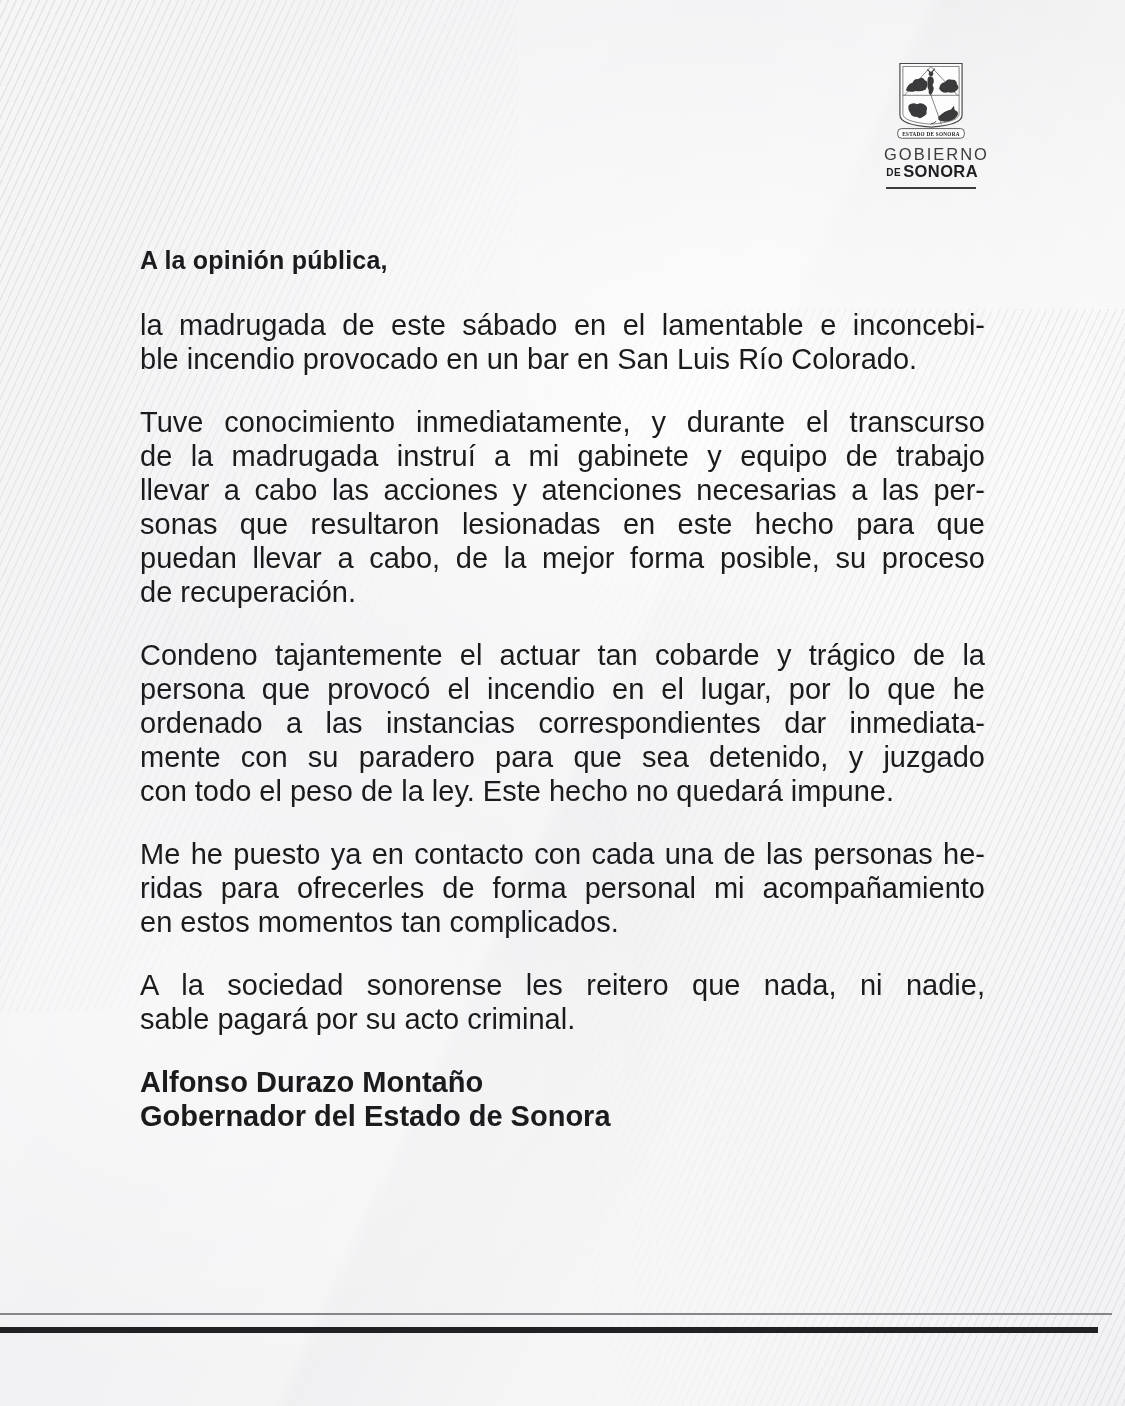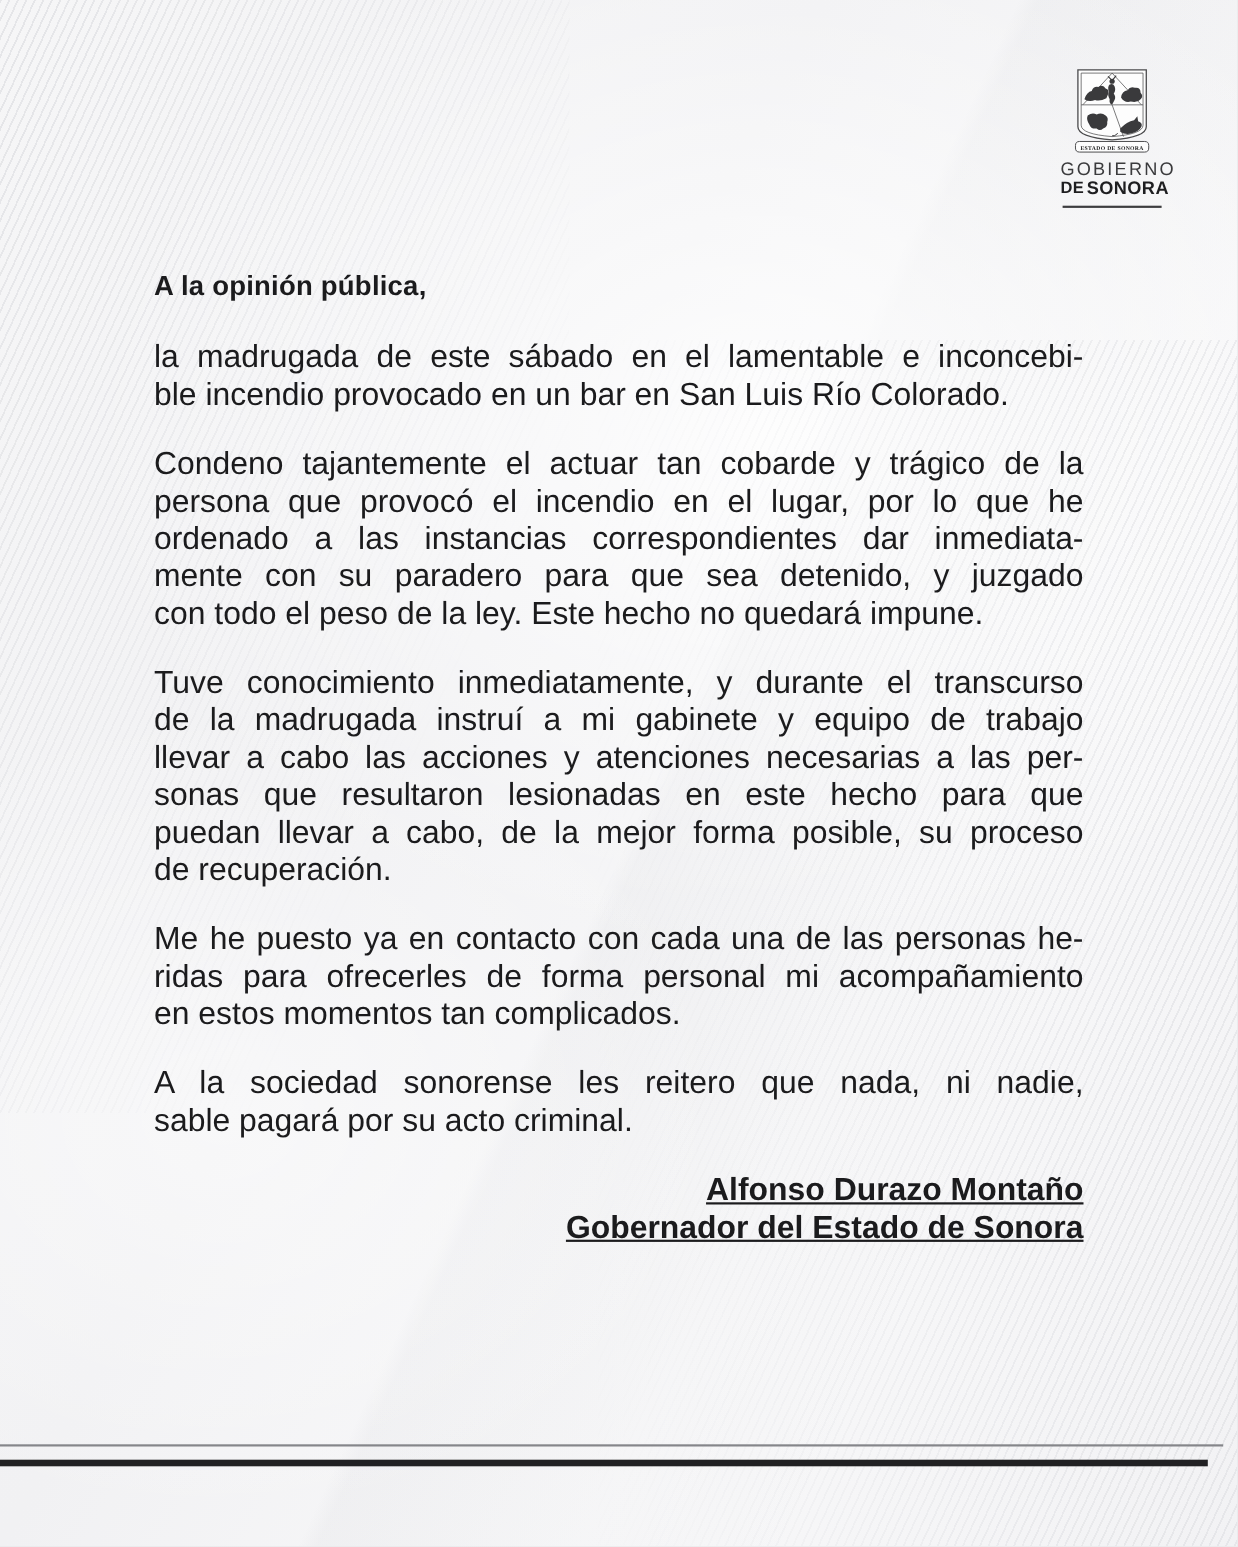--- a/index.html
+++ b/index.html
@@ -30,42 +30,42 @@
   }
   .stripes-br {
     position: absolute; right: 0; bottom: 0; width: 62%; height: 78%; pointer-events: none;
     background: repeating-linear-gradient(115deg, rgba(110,115,130,0.09) 0 1.6px, rgba(0,0,0,0) 1.6px 7px);
     -webkit-mask-image: linear-gradient(to left, #000 10%, transparent 85%);
             mask-image: linear-gradient(to left, #000 10%, transparent 85%);
   }
 
   
   .logo-block {
-    position: absolute; left: 964px; top: 62px; width: 94px;
+    position: absolute; left: 884px; top: 62px; width: 94px;
     text-align: right; line-height: 1.05;
   }
   .logo-block svg { display: block; margin: 0 auto; }
   .gob-line1 {
     margin-top: 7px; font-size: 16.5px; letter-spacing: 2px;
     color: #3b3b3d; font-weight: 400; white-space: nowrap;
   }
   .gob-line2 {
     font-size: 16.5px; font-weight: bold; letter-spacing: 0.4px;
     color: #1e1e20; white-space: nowrap;
   }
-  .gob-line2 .de { font-size: 15px; letter-spacing: 0.5px; vertical-align: 1.5px; margin-right: 2px; font-weight: 600; }
+  .gob-line2 .de { font-size: 10px; letter-spacing: 0.5px; vertical-align: 1.5px; margin-right: 2px; font-weight: 600; }
   .gob-rule { width: 90px; height: 2px; background: #3d3d3f; margin: 6px auto 0; }
 
   
   .letter { position: absolute; left: 140px; top: 243px; width: 845px; font-size: 29px; line-height: 34px; }
   .salutation { margin: 0 0 31px 0; font-size: 25px; font-weight: bold; line-height: 34px; letter-spacing: 0.2px; }
   .para { margin: 0 0 29px 0; }
   .para .line { text-align: justify; text-align-last: justify; }
   .para .line.last { text-align-last: left; }
-  .signature { margin-top: 18px; text-align: right; font-weight: bold; text-decoration: underline; }
+  .signature { margin-top: 18px; text-align: left; font-weight: bold; }
 
   
   .rule-thin  { position: absolute; left: 0; top: 1313px; width: 1112px; height: 2px; background: #85868a; }
   .rule-thick { position: absolute; left: 0; top: 1327px; width: 1098px; height: 6px; background: #212123; }
 </style>
 </head>
 <body>
 
 <div class="page">
 
@@ -105,33 +105,33 @@
   </header>
 
   <main class="letter">
     <h1 class="salutation">A la opinión pública,</h1>
 
     <div class="para">
         <div class="line">la madrugada de este sábado en el lamentable e inconcebi-</div>
         <div class="line last">ble incendio provocado en un bar en San Luis Río Colorado.</div>
       </div>
     <div class="para">
-        <div class="line">Condeno tajantemente el actuar tan cobarde y trágico de la</div>
-        <div class="line">persona que provocó el incendio en el lugar, por lo que he</div>
-        <div class="line">ordenado a las instancias correspondientes dar inmediata-</div>
-        <div class="line">mente con su paradero para que sea detenido, y juzgado</div>
-        <div class="line last">con todo el peso de la ley. Este hecho no quedará impune.</div>
-      </div>
-    <div class="para">
         <div class="line">Tuve conocimiento inmediatamente, y durante el transcurso</div>
         <div class="line">de la madrugada instruí a mi gabinete y equipo de trabajo</div>
         <div class="line">llevar a cabo las acciones y atenciones necesarias a las per-</div>
         <div class="line">sonas que resultaron lesionadas en este hecho para que</div>
         <div class="line">puedan llevar a cabo, de la mejor forma posible, su proceso</div>
         <div class="line last">de recuperación.</div>
+      </div>
+    <div class="para">
+        <div class="line">Condeno tajantemente el actuar tan cobarde y trágico de la</div>
+        <div class="line">persona que provocó el incendio en el lugar, por lo que he</div>
+        <div class="line">ordenado a las instancias correspondientes dar inmediata-</div>
+        <div class="line">mente con su paradero para que sea detenido, y juzgado</div>
+        <div class="line last">con todo el peso de la ley. Este hecho no quedará impune.</div>
       </div>
     <div class="para">
         <div class="line">Me he puesto ya en contacto con cada una de las personas he-</div>
         <div class="line">ridas para ofrecerles de forma personal mi acompañamiento</div>
         <div class="line last">en estos momentos tan complicados.</div>
       </div>
     <div class="para">
         <div class="line">A la sociedad sonorense les reitero que nada, ni nadie,</div>
         <div class="line last">sable pagará por su acto criminal.</div>
       </div>

